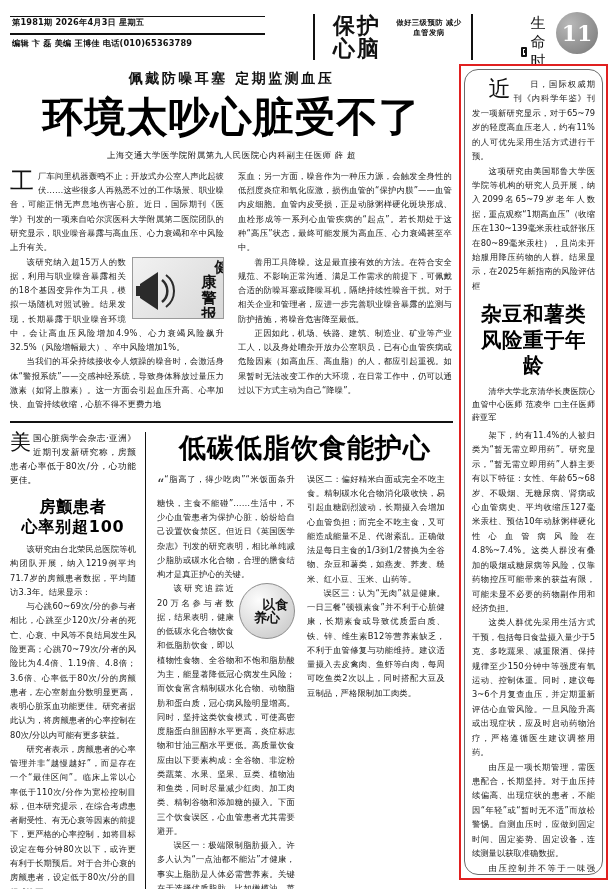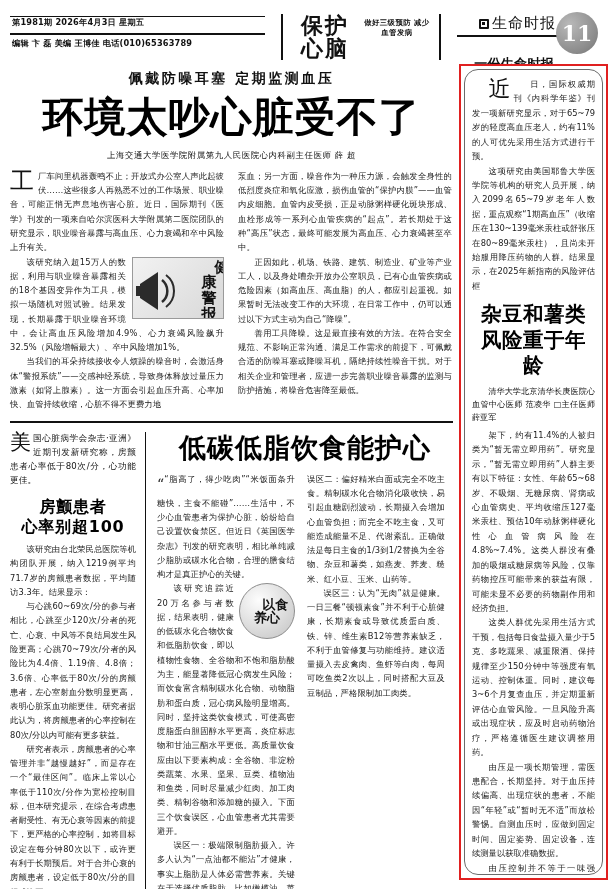--- a/index.html
+++ b/index.html
@@ -12,20 +12,21 @@
     overflow: hidden;
     position: relative;
   }
   .page { width:608px; height:889px; position:relative; padding: 0; }
 
   
   .masthead {
     display:flex; align-items:stretch;
     height: 46px; margin: 14px 10px 0 10px;
     position: relative;
+    gap: 32px;
   }
   .mh-left { width: 255px; position:relative; padding-top:2px; }
   .mh-left .rule-top { border-top: 1.6px solid #111; }
   .mh-left .rule-mid { border-top: 2.6px solid #111; margin-top: 2px;}
   .mh-line1 {
     font-size: 8.2px; font-weight: 700; letter-spacing: .2px;
     padding: 0 0 3px 2px; white-space: nowrap; color:#111;
   }
   .mh-line2 {
     font-size: 8.2px; font-weight: 700; letter-spacing: .2px;
@@ -251,22 +252,22 @@
                   </svg>
                 </span>
                 <span>该研究纳入超15万人的数据，利用与职业噪音暴露相关的18个基因变异作为工具，模拟一场随机对照试验。结果发现，长期暴露于职业噪音环境中，会让高血压风险增加4.9%、心力衰竭风险飙升32.5%（风险增幅最大）、卒中风险增加1%。</span>
               </p>
               <p>当我们的耳朵持续接收令人烦躁的噪音时，会激活身体“警报系统”——交感神经系统，导致身体释放过量压力激素（如肾上腺素）。这一方面会引起血压升高、心率加快、血管持续收缩，心脏不得不更费力地</p>
             </div>
           </div>
           <div class="col">
             <div class="body-text">
               <p class="noind">泵血；另一方面，噪音作为一种压力源，会触发全身性的低烈度炎症和氧化应激，损伤血管的“保护内膜”——血管内皮细胞。血管内皮受损，正是动脉粥样硬化斑块形成、血栓形成等一系列心血管疾病的“起点”。若长期处于这种“高压”状态，最终可能发展为高血压、心力衰竭甚至卒中。</p>
+              <p>善用工具降噪。这是最直接有效的方法。在符合安全规范、不影响正常沟通、满足工作需求的前提下，可佩戴合适的防噪耳塞或降噪耳机，隔绝持续性噪音干扰。对于相关企业和管理者，应进一步完善职业噪音暴露的监测与防护措施，将噪音危害降至最低。</p>
               <p>正因如此，机场、铁路、建筑、制造业、矿业等产业工人，以及身处嘈杂开放办公室职员，已有心血管疾病或危险因素（如高血压、高血脂）的人，都应引起重视。如果暂时无法改变工作的大环境，在日常工作中，仍可以通过以下方式主动为自己“降噪”。</p>
-              <p>善用工具降噪。这是最直接有效的方法。在符合安全规范、不影响正常沟通、满足工作需求的前提下，可佩戴合适的防噪耳塞或降噪耳机，隔绝持续性噪音干扰。对于相关企业和管理者，应进一步完善职业噪音暴露的监测与防护措施，将噪音危害降至最低。</p>
             </div>
           </div>
         </div>
       </div>
 
       <div class="hrule"></div>
 
       <div class="block2">
 
         <div class="b2-left">

